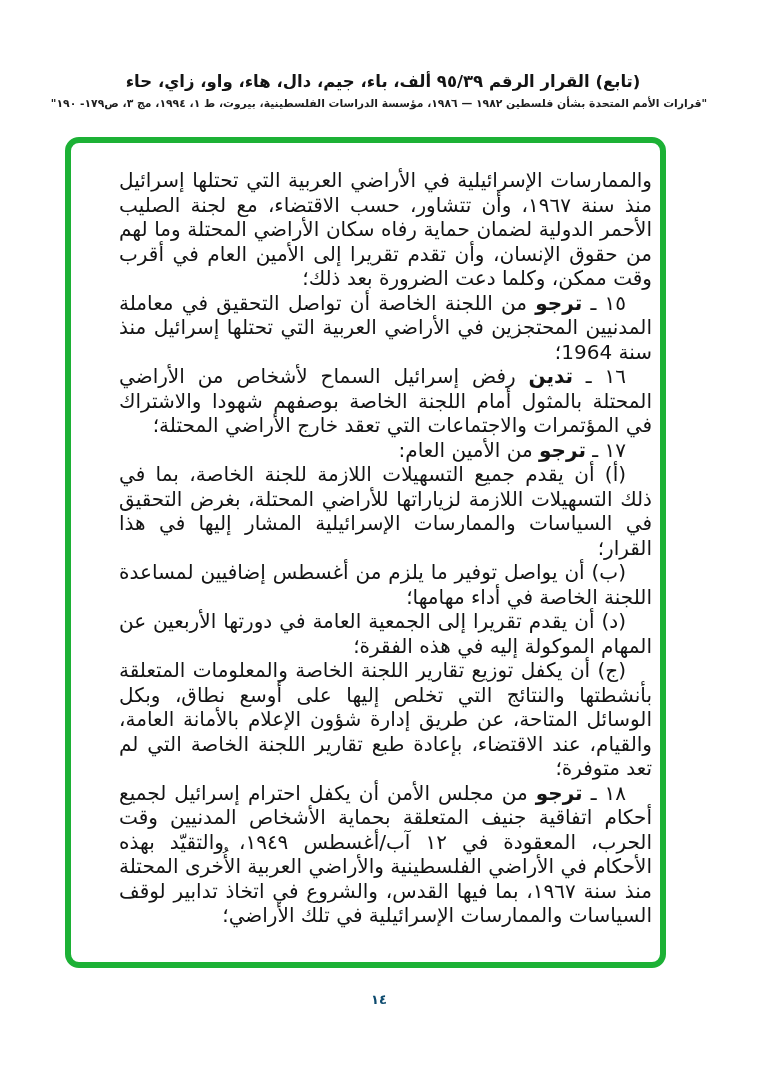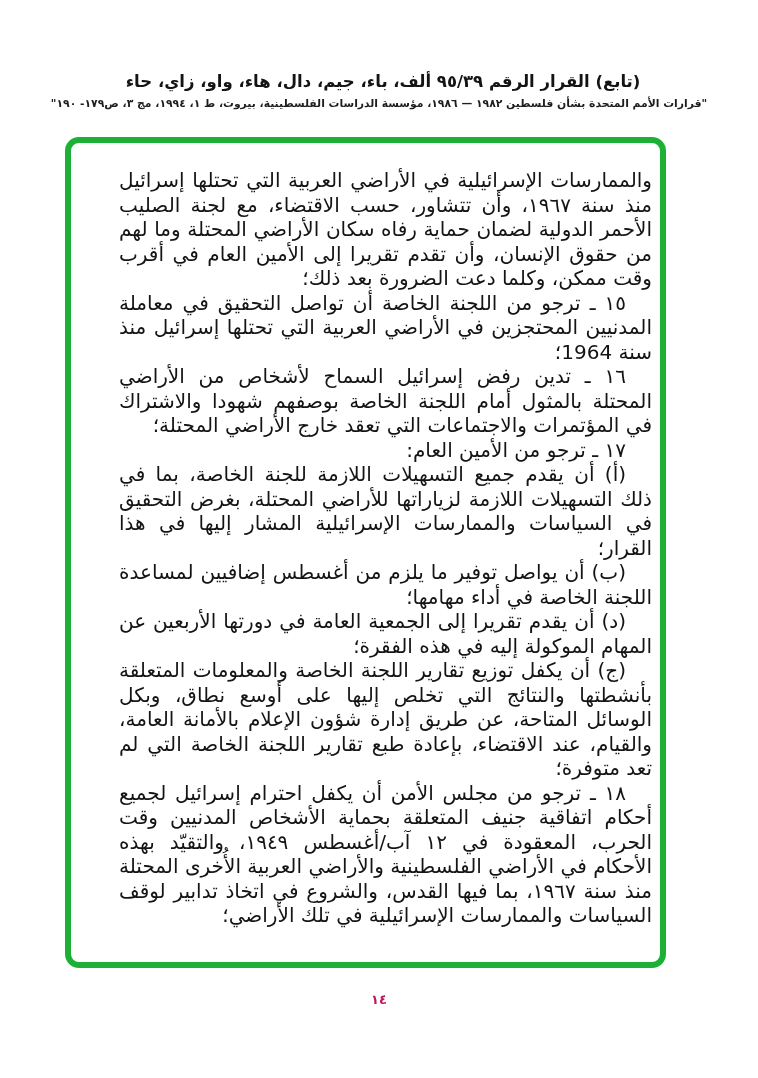--- a/index.html
+++ b/index.html
@@ -52,30 +52,30 @@
     height: 792px;
     direction: rtl;
     text-align: justify;
     font-size: 20px;
     line-height: 24.5px;
     color: #141414;
     overflow: hidden;
   }
   .body-text p { margin: 0; padding: 0; }
   .body-text p.indent { text-indent: 26px; }
-  .kw { font-weight: normal; }
+  .kw { font-weight: bold; }
   .pagenum {
     position: absolute;
     top: 992px;
     left: 0;
     width: 758px;
     text-align: center;
     font-size: 13px;
     font-weight: bold;
-    color: #be185d;
+    color: #0c4a6e;
   }
 </style>
 </head>
 <body>
 
 <div class="page" style="color: rgb(20, 20, 20); background: rgb(255, 255, 255);">
 
   <div class="header">
     <p class="res-title">(تابع) القرار الرقم ٩٥/٣٩ ألف، باء، جيم، دال، هاء، واو، زاي، حاء</p>
     <p class="citation">"قرارات الأمم المتحدة بشأن فلسطين ١٩٨٢ — ١٩٨٦، مؤسسة الدراسات الفلسطينية، بيروت، ط ١، ١٩٩٤، مج ٣، ص١٧٩- ١٩٠"</p>

